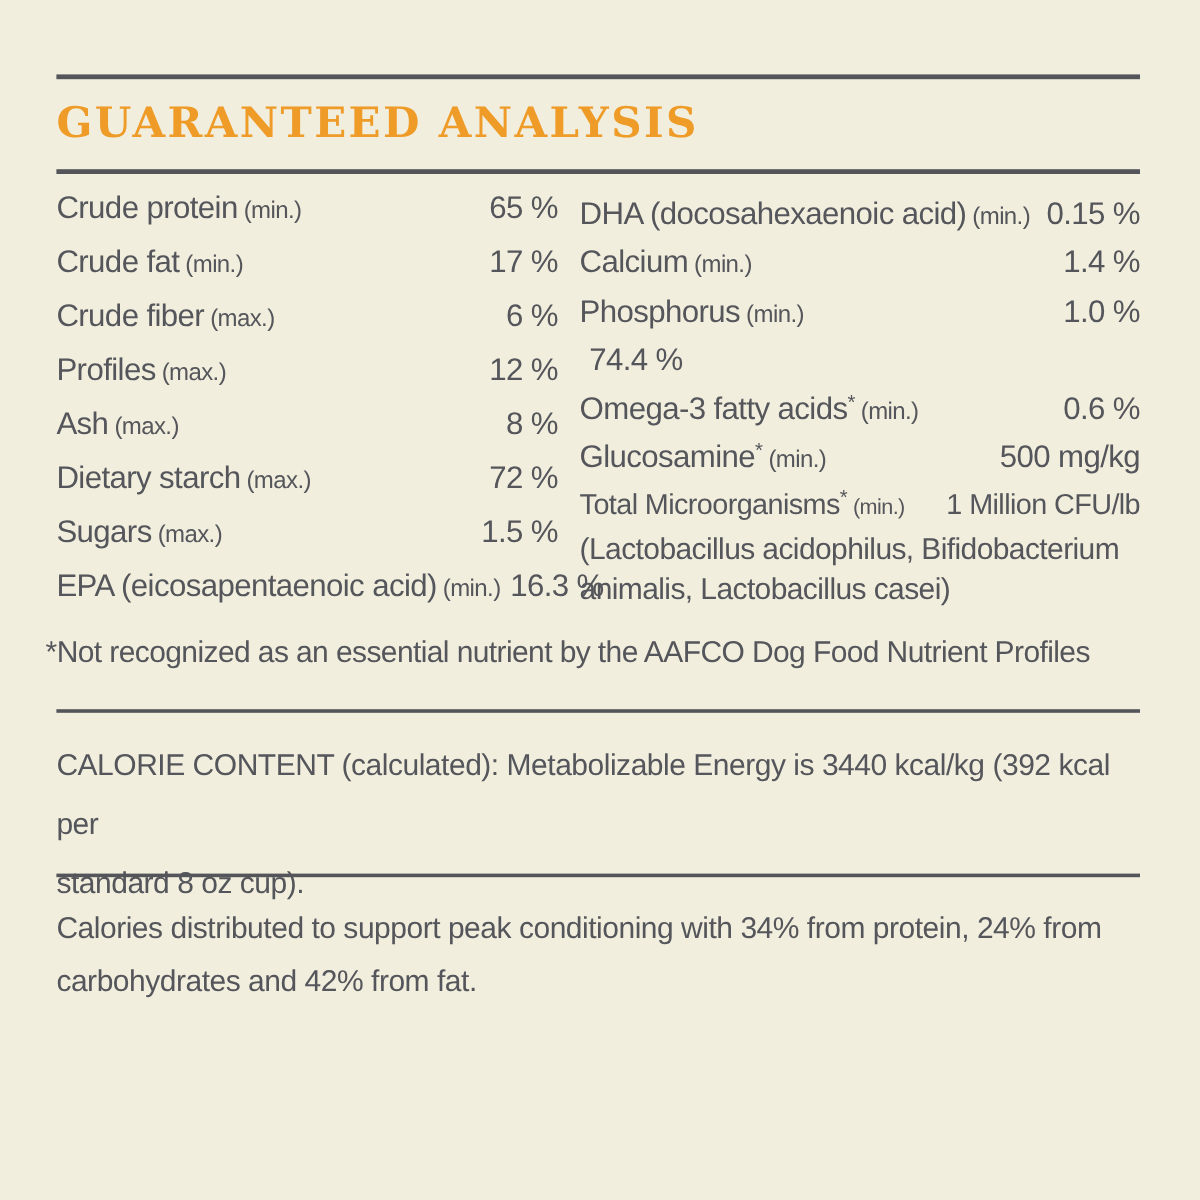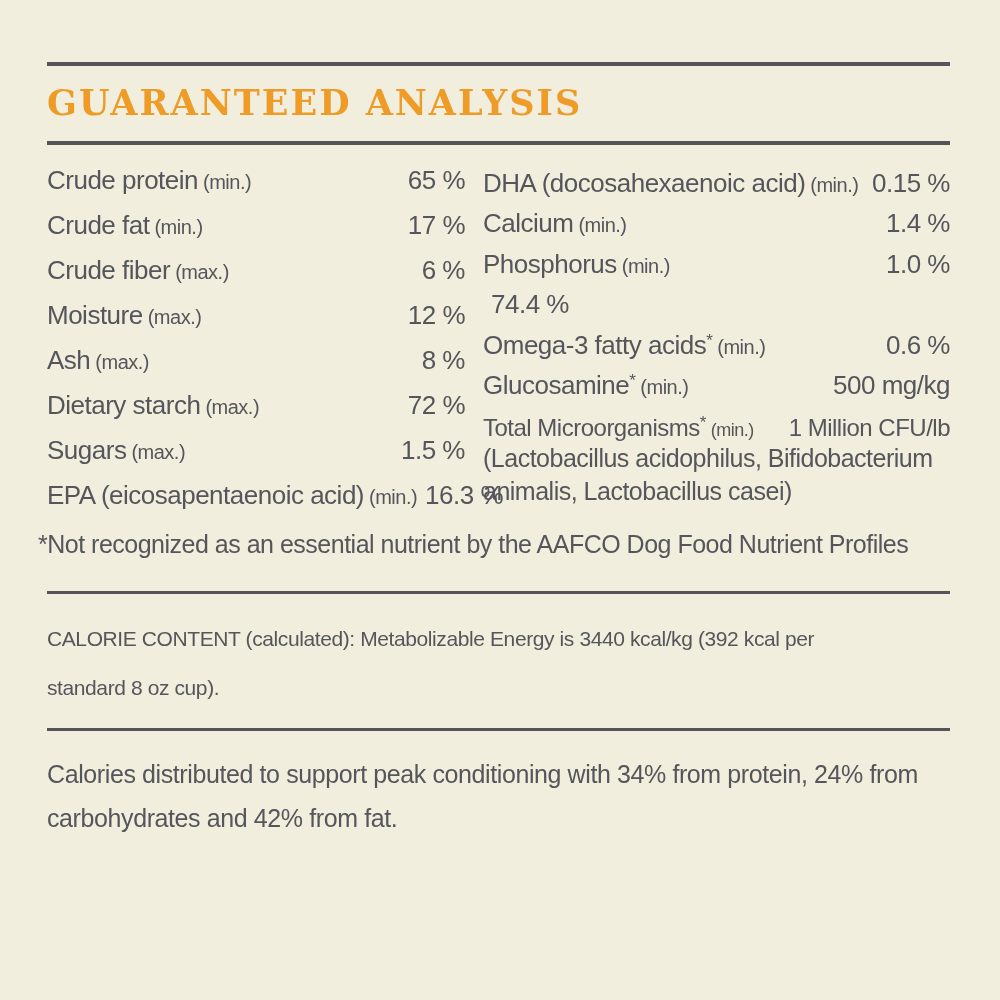--- a/index.html
+++ b/index.html
@@ -36,42 +36,42 @@
     display: flex; gap: 18px;
     letter-spacing: -0.5px;
   }
   .col-left  { width: 418px; }
   .col-right { width: 467px; }
 
   .row {
     display: flex; justify-content: space-between; align-items: baseline;
     font-size: 26px;
   }
-  .col-left  .row { height: 45px; align-items: center; }
-  .col-right .row { height: 40.5px; align-items: flex-end; }
+  .col-left  .row { height: 45px; }
+  .col-right .row { height: 40.5px; align-items: center; }
   .row .lbl { white-space: nowrap; }
   .row .note { font-size: 20px; margin-left: 5px; }
   .row .star { font-size: 17px; position: relative; top: -8px; }
   .row .val { white-space: nowrap; margin-left: 8px; }
 
   .row.compact { font-size: 24px; }
   .row.compact .note { font-size: 18px; }
 
   .sub-line {
     font-size: 25px; line-height: 33px; letter-spacing: -0.5px;
   }
 
   .footnote {
     position: absolute; left: 38px; top: 530px; width: 925px;
     font-size: 25px; letter-spacing: -0.5px;
   }
 
   .calorie-block {
     position: absolute; left: 47px; top: 614px; width: 912px;
-    font-size: 21px; line-height: 49px; letter-spacing: -0.4px;
+    font-size: 25px; line-height: 49px; letter-spacing: -0.4px;
   }
   .dist-block {
     position: absolute; left: 47px; top: 752px; width: 912px;
     font-size: 25px; line-height: 44px; letter-spacing: -0.4px;
   }
 </style>
 </head>
 <body>
 
 <div class="sheet">
@@ -91,21 +91,21 @@
       </div>
       <div class="row">
         <span class="lbl"><span>Crude fat</span><span class="note">(min.)</span></span>
         <span class="val">17 %</span>
       </div>
       <div class="row">
         <span class="lbl"><span>Crude fiber</span><span class="note">(max.)</span></span>
         <span class="val">6 %</span>
       </div>
       <div class="row">
-        <span class="lbl"><span>Moisture</span><span class="note">(max.)</span></span>
+        <span class="lbl"><span>Profiles</span><span class="note">(max.)</span></span>
         <span class="val">12 %</span>
       </div>
       <div class="row">
         <span class="lbl"><span>Ash</span><span class="note">(max.)</span></span>
         <span class="val">8 %</span>
       </div>
       <div class="row">
         <span class="lbl"><span>Dietary starch</span><span class="note">(max.)</span></span>
         <span class="val">72 %</span>
       </div>

